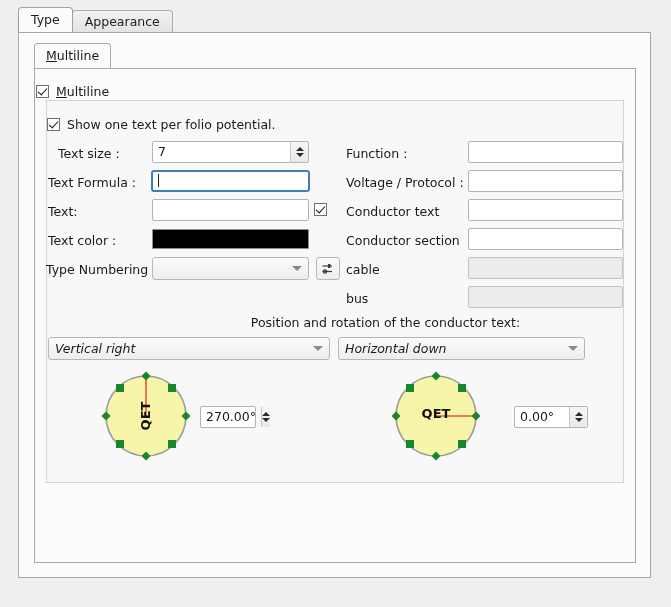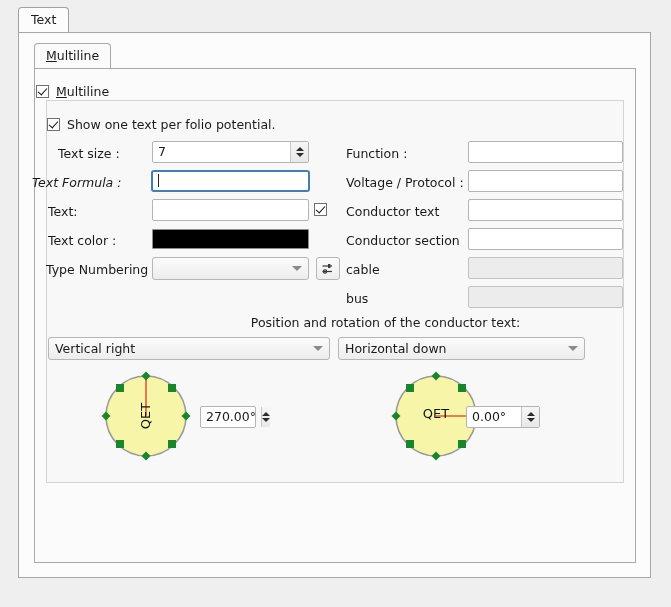--- a/index.html
+++ b/index.html
@@ -237,20 +237,21 @@
     box-sizing: border-box;
     height: 23px;
     border: 1px solid #b6b6b6;
     border-radius: 3px;
     background: linear-gradient(#fbfbfb, #ededed);
     display: flex;
     align-items: center;
     padding: 0 6px;
     font-size: 12.5px;
     color: #1a1a1a;
+    font-style: italic;
   }
   .combo .ctext { flex: 1; }
   .combo .carrow {
     width: 0; height: 0;
     border-left: 5px solid transparent;
     border-right: 5px solid transparent;
     border-top: 5px solid #8a8a8a;
   }
 
   
@@ -268,31 +269,34 @@
   }
 
   .centerlbl {
     position: absolute;
     font-size: 12.5px;
     color: #1a1a1a;
     text-align: center;
   }
 
   
-  .rotwrap { position: absolute; }
+  .rotwrap { position: absolute; font-weight: bold; }
   .rot-svg { display: block; }
 </style>
 </head>
 <body>
 
 <div id="root">
 
   <div class="tabbar">
     <div class="tab active">
-      <span>Text</span>
+      <span>Type</span>
+    </div>
+    <div class="tab">
+      <span>Appearance</span>
     </div>
   </div>
 
   <div class="outer-frame"></div>
 
   <div class="inner-tabbar">
     <div class="itab active">
       <span class="mnem">M</span><span>ultiline</span>
     </div>
   </div>
@@ -313,21 +317,21 @@
 
   <div class="lbl" style="left:58px; top:146px;">Text size :</div>
   <div class="spin" style="left:152px; top:141px; width:157px;">
     <div class="val">7</div>
     <div class="btns">
       <span class="arrow-up"></span>
       <span class="arrow-dn"></span>
     </div>
   </div>
 
-  <div class="lbl" style="left:32px; top:175px;font-style:italic;">Text Formula :</div>
+  <div class="lbl" style="left:48px; top:175px;">Text Formula :</div>
   <div class="field focused" style="left:151px; top:170px; width:159px;"><span class="caret"></span><span></span></div>
 
   <div class="lbl" style="left:48px; top:204px;">Text:</div>
   <div class="field" style="left:152px; top:199px; width:157px;"><span></span></div>
   <span class="cbox checked" style="position:absolute; left:314px; top:203px;"></span>
 
   <div class="lbl" style="left:48px; top:233px;">Text color :</div>
   <div class="swatch" style="left:152px; top:229px; width:157px; background:#000000;"></div>
 
   <div class="lbl" style="left:46px; top:262px;">Type Numbering</div>
@@ -409,21 +413,21 @@
         <polygon points="46,90.5 41.5,86 46,81.5 50.5,86"></polygon>
         <polygon points="1.5,46 6,41.5 10.5,46 6,50.5"></polygon>
         <rect x="68" y="14" width="8" height="8"></rect>
         <rect x="68" y="70" width="8" height="8"></rect>
         <rect x="16" y="70" width="8" height="8"></rect>
         <rect x="16" y="14" width="8" height="8"></rect>
       </g>
       <text x="46" y="44" font-family="DejaVu Sans, Liberation Sans, sans-serif" font-size="13" fill="#111" text-anchor="middle" dominant-baseline="middle">QET</text>
     </svg>
   </div>
-  <div class="spin" style="left:466px; top:406px; width:74px;">
+  <div class="spin" style="left:514px; top:406px; width:74px;">
     <div class="val">0.00°</div>
     <div class="btns">
       <span class="arrow-up"></span>
       <span class="arrow-dn"></span>
     </div>
   </div>
 
 </div>
 
 </body></html>

